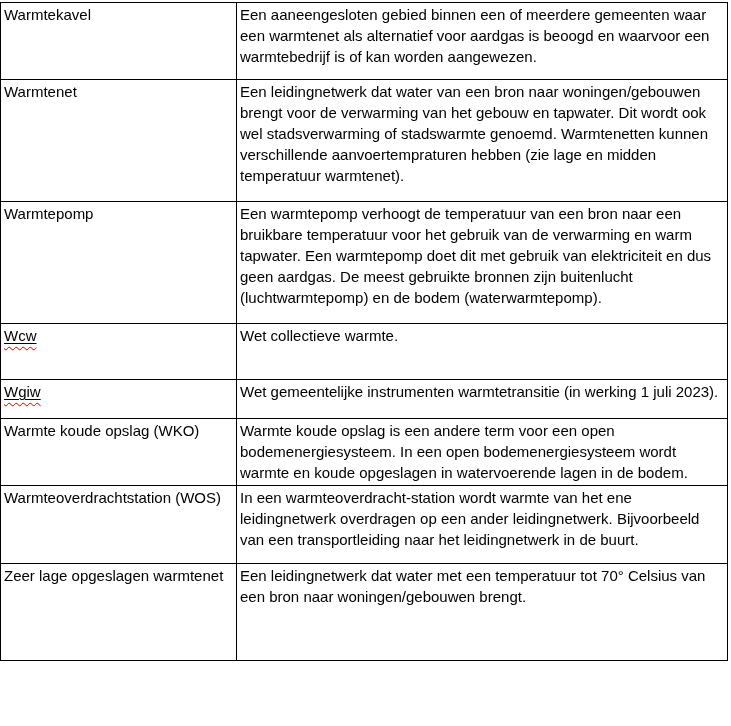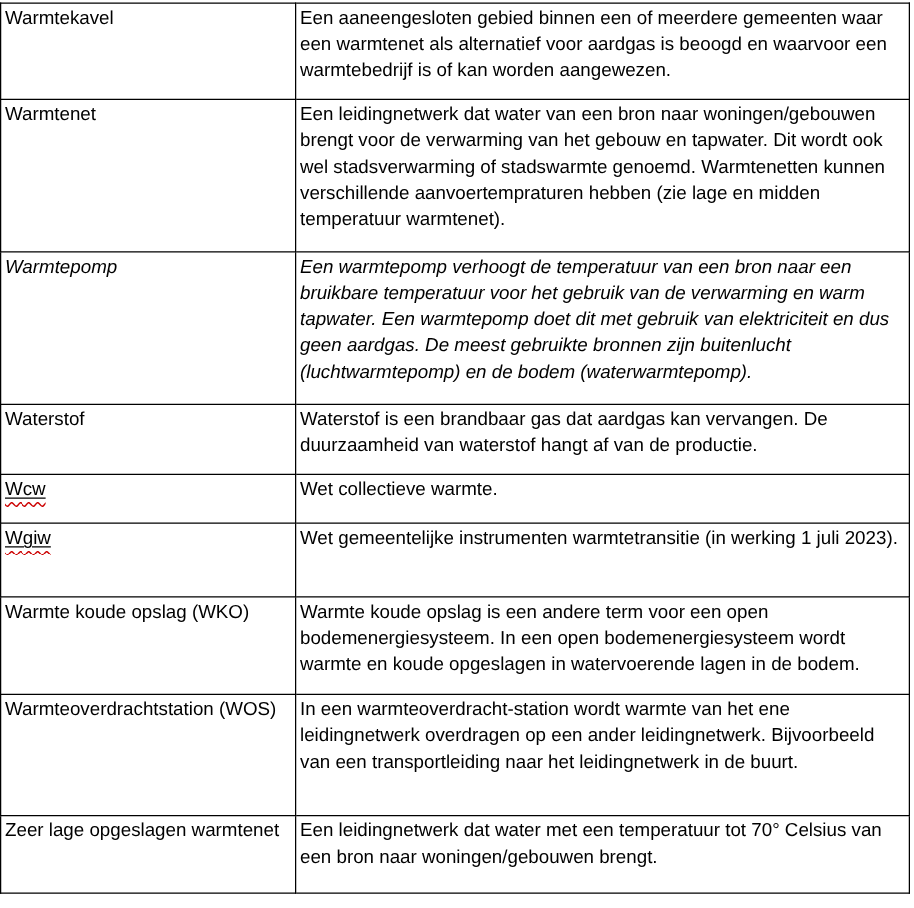--- a/index.html
+++ b/index.html
@@ -27,21 +27,21 @@
     border: 1px solid #000000;
     vertical-align: top;
     padding: 1px 4px 2px 3px;
     overflow: hidden;
   }
   col.term-col { width: 236px; }
   col.def-col  { width: 491px; }
 
   tr:nth-child(1) { height: 77px; }
   tr:nth-child(2) { height: 122px; }
-  tr:nth-child(3) { height: 122px; font-style: italic; }
+  tr:nth-child(3) { height: 122px; }
   tr:nth-child(4) { height: 56px; }
   tr:nth-child(5) { height: 39px; padding-left: 28px; }
   tr:nth-child(6) { height: 59px; }
   tr:nth-child(7) { height: 78px; }
   tr:nth-child(8) { height: 97px; }
   tr:nth-child(9) { height: 62px; }
 
   
   .squiggle {
     text-decoration-line: underline;
@@ -74,24 +74,20 @@
       </tr>
       <tr>
         <td><span>Warmtenet</span></td>
         <td><span>Een leidingnetwerk dat water van een bron naar woningen/gebouwen brengt voor de verwarming van het gebouw en tapwater. Dit wordt ook wel stadsverwarming of stadswarmte genoemd. Warmtenetten kunnen verschillende aanvoertempraturen hebben (zie lage en midden temperatuur warmtenet).</span></td>
       </tr>
       <tr>
         <td><span>Warmtepomp</span></td>
         <td><span>Een warmtepomp verhoogt de temperatuur van een bron naar een bruikbare temperatuur voor het gebruik van de verwarming en warm tapwater. Een warmtepomp doet dit met gebruik van elektriciteit en dus geen aardgas. De meest gebruikte bronnen zijn buitenlucht (luchtwarmtepomp) en de bodem (waterwarmtepomp).</span></td>
       </tr>
       <tr>
-        <td><span>Waterstof</span></td>
-        <td><span>Waterstof is een brandbaar gas dat aardgas kan vervangen. De duurzaamheid van waterstof hangt af van de productie.</span></td>
-      </tr>
-      <tr>
         <td>
           <span class="squiggle"><span class="underlined">Wcw</span></span>
         </td>
         <td><span>Wet collectieve warmte.</span></td>
       </tr>
       <tr>
         <td>
           <span class="squiggle"><span class="underlined">Wgiw</span></span>
         </td>
         <td><span>Wet gemeentelijke instrumenten warmtetransitie (in werking 1 juli 2023).</span></td>

